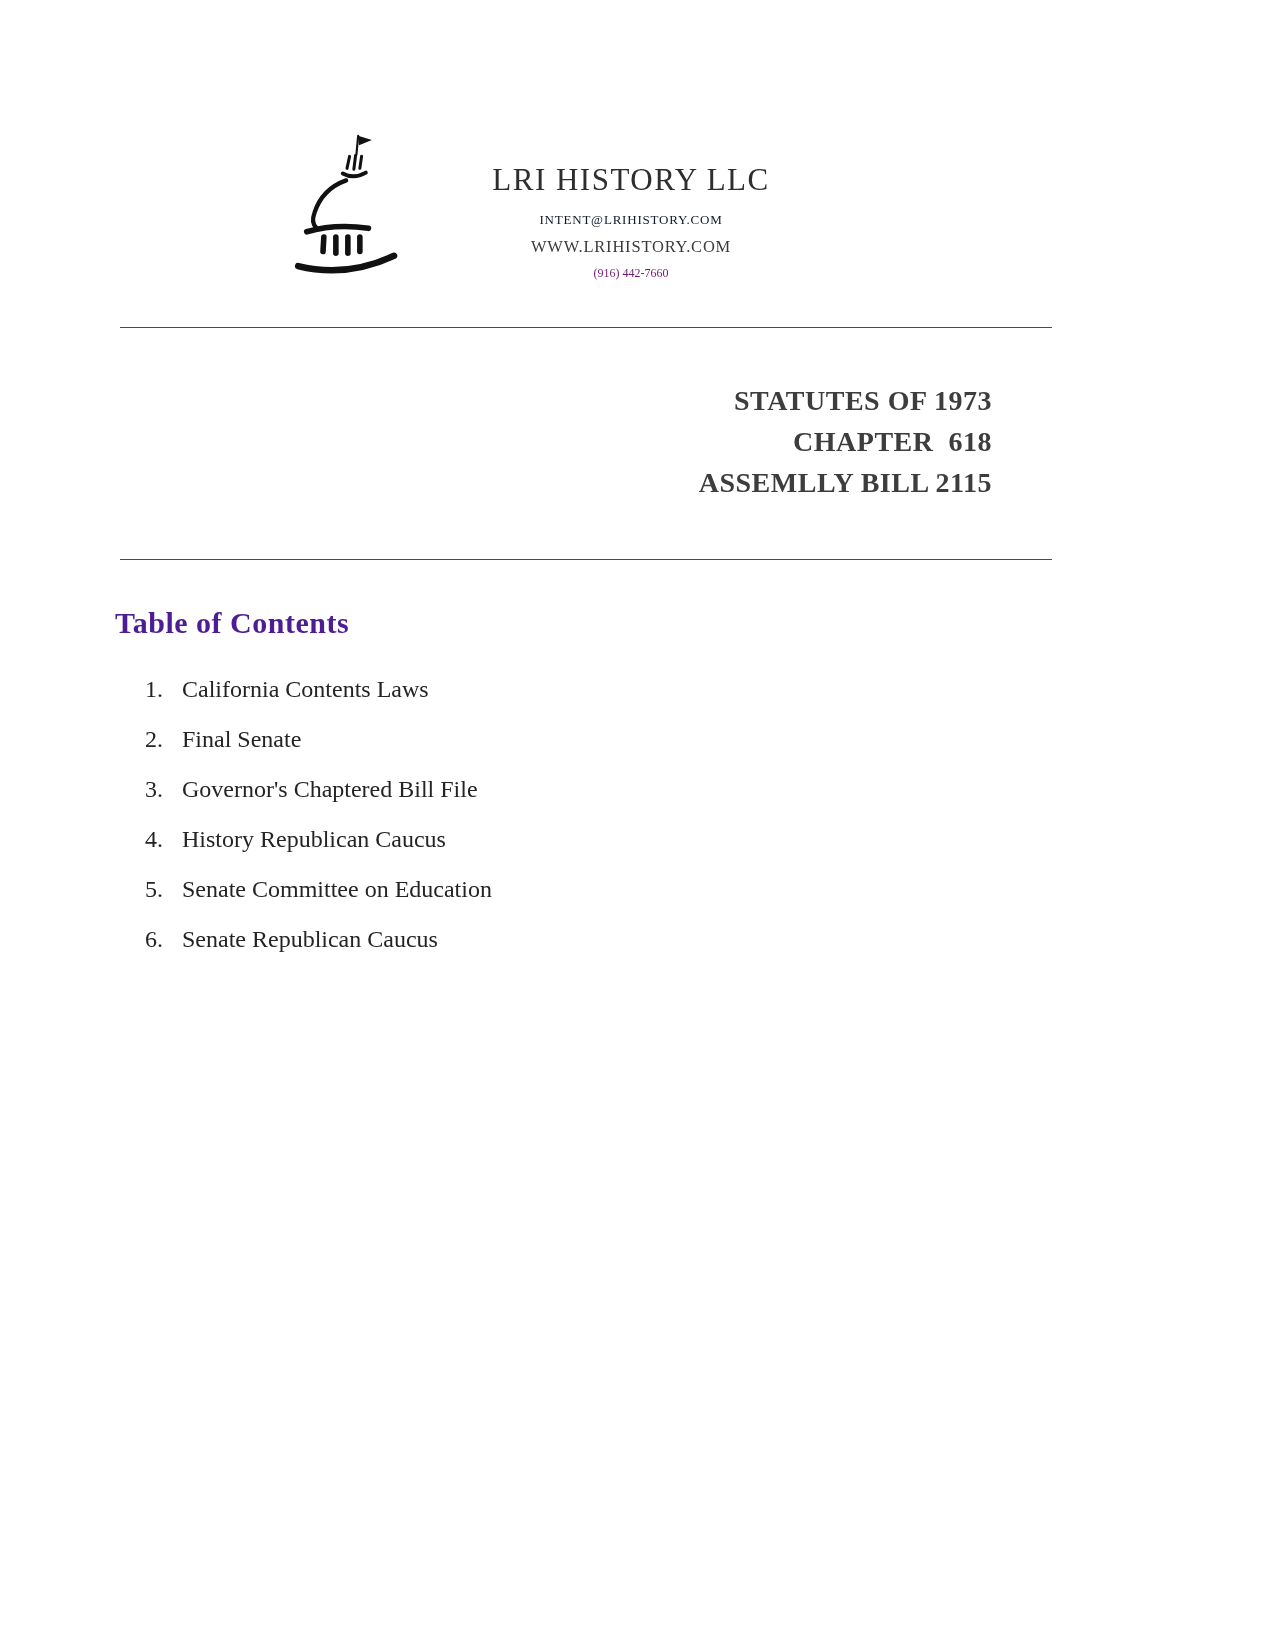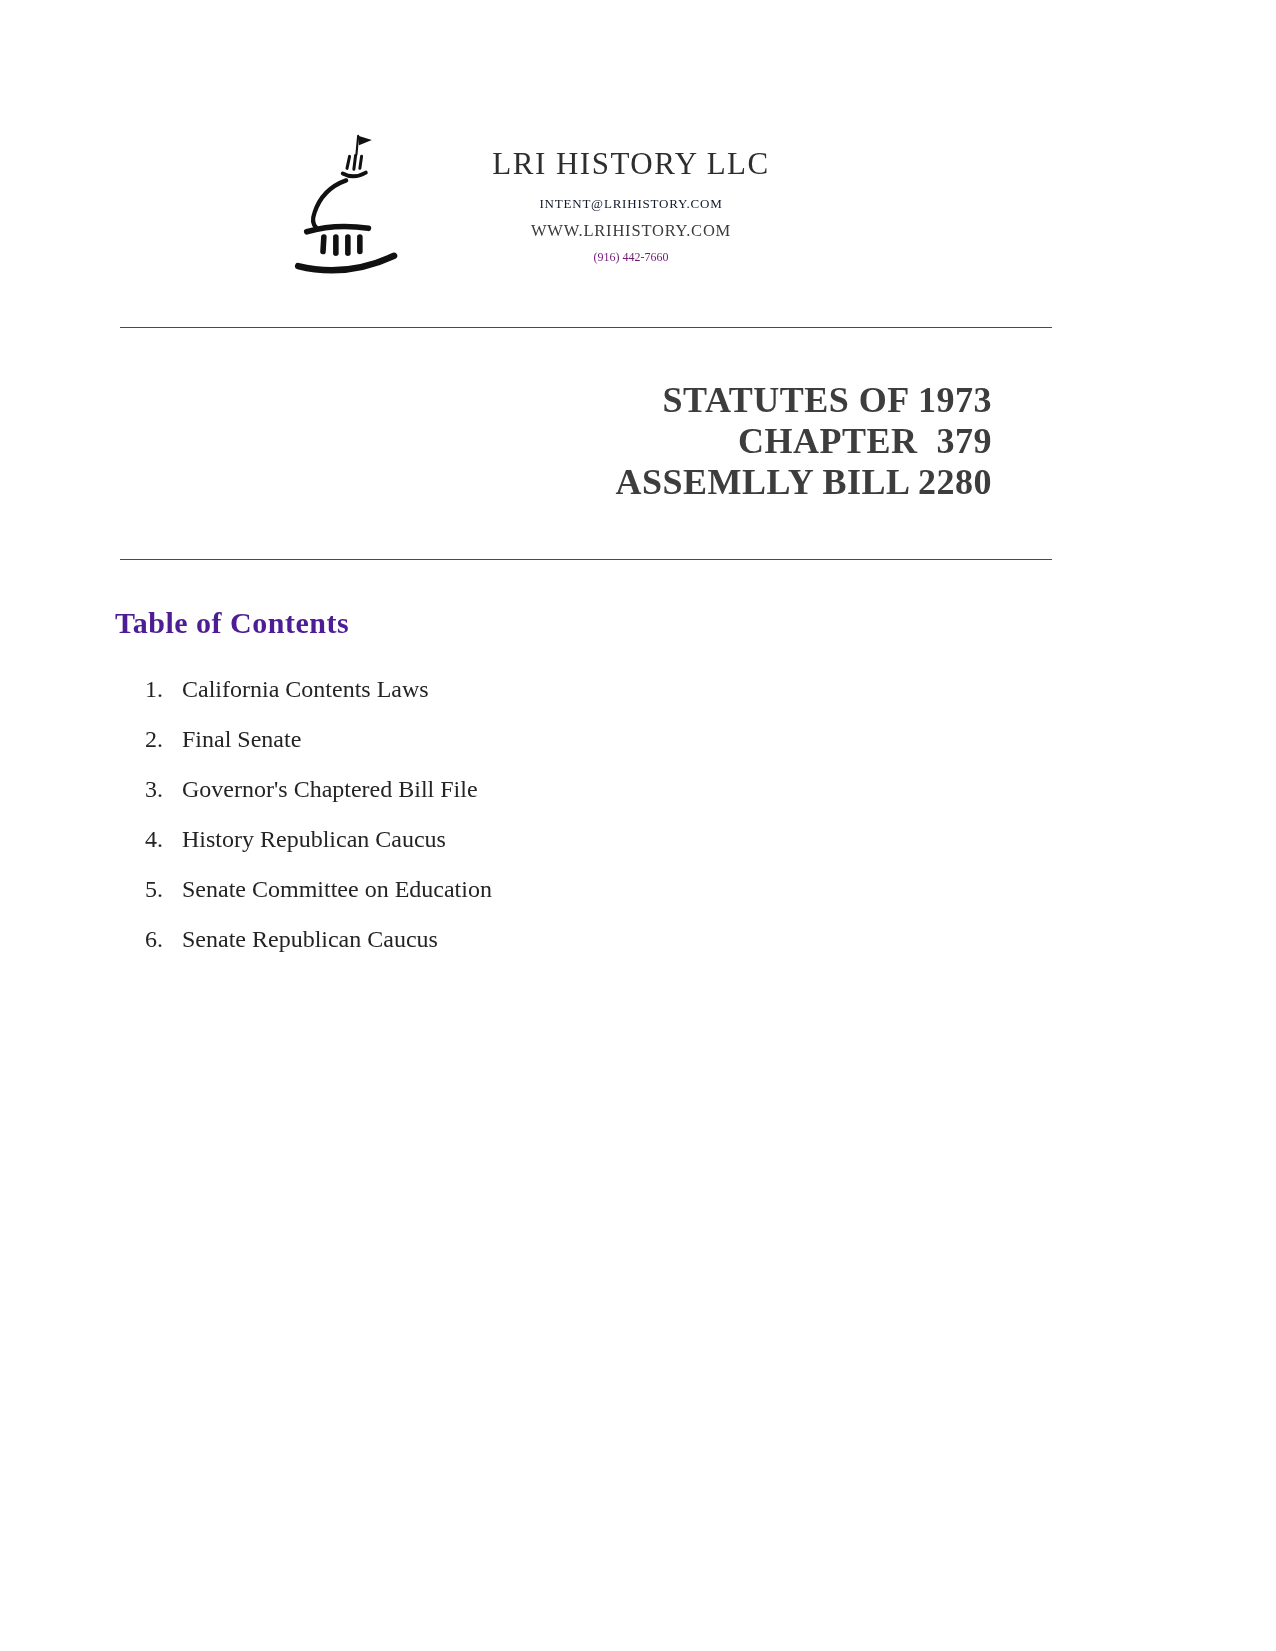--- a/index.html
+++ b/index.html
@@ -10,21 +10,21 @@
     margin:0 auto;
     background:#ffffff;
     font-family:"Liberation Serif", serif;
     color:#1b1b1b;
     overflow:hidden;
   }
 
   
   .letterhead {
     display:flex;
-    align-items:flex-start;
+    align-items:flex-end;
     margin:126px 0 0 293px;
     font-family:Liberation Serif, serif;
   }
   .logo-wrap { width:120px; height:155px; flex:0 0 auto; }
   .logo-wrap svg { width:120px; height:155px; display:block; }
   .letterhead-text {
     margin-left:48px;
     padding-top:20px;
     width:340px;
     text-align:center;
@@ -63,21 +63,21 @@
   .rule-mid { margin-top:56px; }
 
   
   .title-block {
     width:872px;
     margin:52px 0 0 120px;
     text-align:right;
   }
   .title-line {
     font-weight:bold;
-    font-size:36px;
+    font-size:28px;
     line-height:41px;
     color:#3d3d3d;
     letter-spacing:0.5px;
     white-space:pre;
   }
 
   
   .toc-heading {
     margin:46px 0 0 115px;
     font-size:30px;
@@ -134,22 +134,22 @@
       <div class="company-email">INTENT@LRIHISTORY.COM</div>
       <div class="company-website">WWW.LRIHISTORY.COM</div>
       <div class="company-phone">(916) 442-7660</div>
     </div>
   </header>
 
   <hr class="rule rule-top">
 
   <section class="title-block">
     <div class="title-line">STATUTES OF 1973</div>
-    <div class="title-line">CHAPTER  379</div>
-    <div class="title-line">ASSEMLLY BILL 2280</div>
+    <div class="title-line">CHAPTER  618</div>
+    <div class="title-line">ASSEMLLY BILL 2115</div>
   </section>
 
   <hr class="rule rule-mid">
 
   <h1 class="toc-heading">Table of Contents</h1>
 
   <ol class="toc-list">
     <li class="toc-item">
       <span class="toc-num">1.</span>
       <span class="toc-label">California Contents Laws</span>

